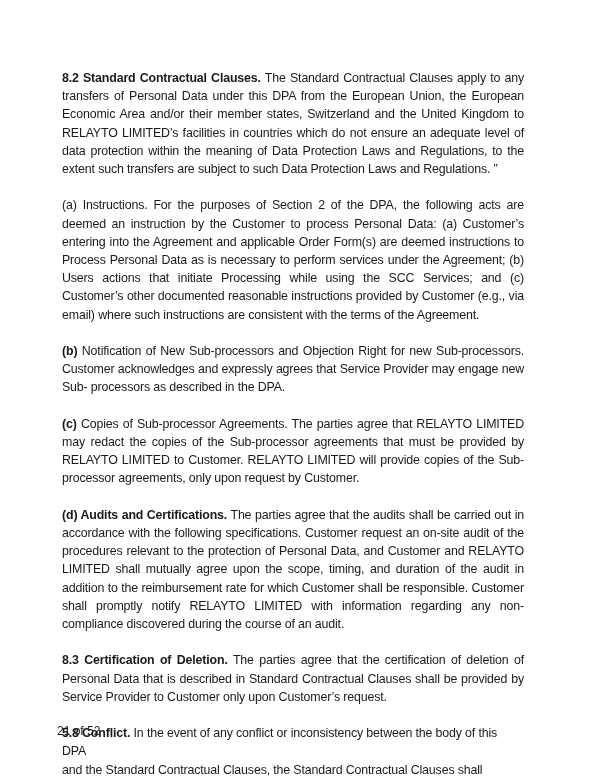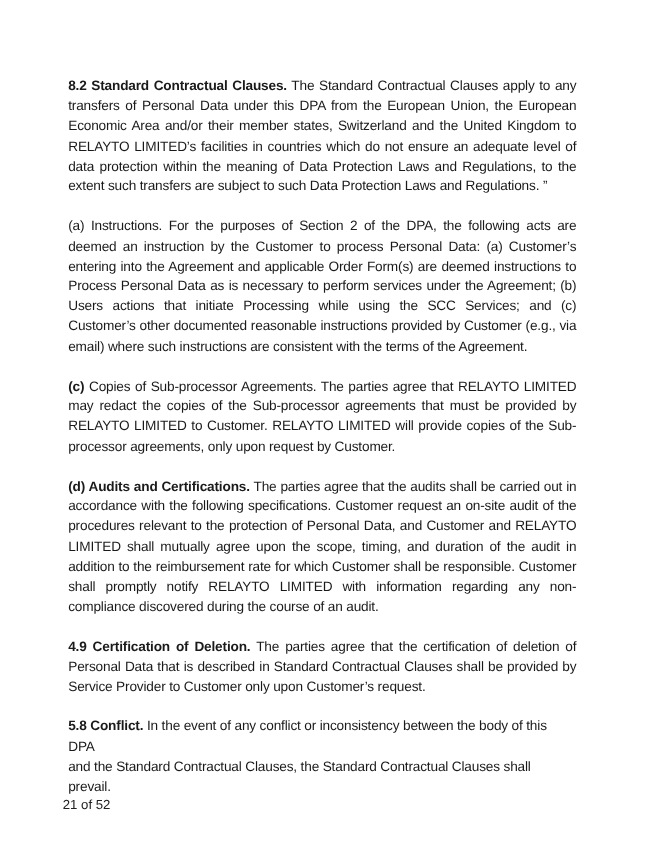--- a/index.html
+++ b/index.html
@@ -54,25 +54,26 @@
 </head>
 <body>
 
 <div class="page">
   <div class="content">
 
     <p class="para justify"><span class="b">8.2 Standard Contractual Clauses.</span><span> The Standard Contractual Clauses apply to any transfers of Personal Data under this DPA from the European Union, the European Economic Area and/or their member states, Switzerland and the United Kingdom to RELAYTO LIMITED’s facilities in countries which do not ensure an adequate level of data protection within the meaning of Data Protection Laws and Regulations, to the extent such transfers are subject to such Data Protection Laws and Regulations. ”</span></p>
 
     <p class="para justify"><span>(a) Instructions. For the purposes of Section 2 of the DPA, the following acts are deemed an instruction by the Customer to process Personal Data: (a) Customer’s entering into the Agreement and applicable Order Form(s) are deemed instructions to Process Personal Data as is necessary to perform services under the Agreement; (b) Users actions that initiate Processing while using the SCC Services; and (c) Customer’s other documented reasonable instructions provided by Customer (e.g., via email) where such instructions are consistent with the terms of the Agreement.</span></p>
 
+    <p class="para justify"><span class="b">(b)</span><span> Notification of New Sub-processors and Objection Right for new Sub-processors. Customer acknowledges and expressly agrees that Service Provider may engage new Sub- processors as described in the DPA.</span></p>
 
     <p class="para justify"><span class="b">(c)</span><span> Copies of Sub-processor Agreements. The parties agree that RELAYTO LIMITED may redact the copies of the Sub-processor agreements that must be provided by RELAYTO LIMITED to Customer. RELAYTO LIMITED will provide copies of the Sub-processor agreements, only upon request by Customer.</span></p>
 
     <p class="para justify"><span class="b">(d) Audits and Certifications.</span><span> The parties agree that the audits shall be carried out in accordance with the following specifications. Customer request an on-site audit of the procedures relevant to the protection of Personal Data, and Customer and RELAYTO LIMITED shall mutually agree upon the scope, timing, and duration of the audit in addition to the reimbursement rate for which Customer shall be responsible. Customer shall promptly notify RELAYTO LIMITED with information regarding any non-compliance discovered during the course of an audit.</span></p>
 
-    <p class="para justify"><span class="b">4.9 Certification of Deletion.</span><span> The parties agree that the certification of deletion of Personal Data that is described in Standard Contractual Clauses shall be provided by Service Provider to Customer only upon Customer’s request.</span></p>
+    <p class="para justify"><span class="b">8.3 Certification of Deletion.</span><span> The parties agree that the certification of deletion of Personal Data that is described in Standard Contractual Clauses shall be provided by Service Provider to Customer only upon Customer’s request.</span></p>
 
     <p class="para left"><span class="b">5.8 Conflict.</span><span> In the event of any conflict or inconsistency between the body of this DPA</span><br><span>and the Standard Contractual Clauses, the Standard Contractual Clauses shall prevail.</span><br></p>
 
   </div>
 
   <div class="page-number">21 of 52</div>
 </div>
 
 </body></html>

